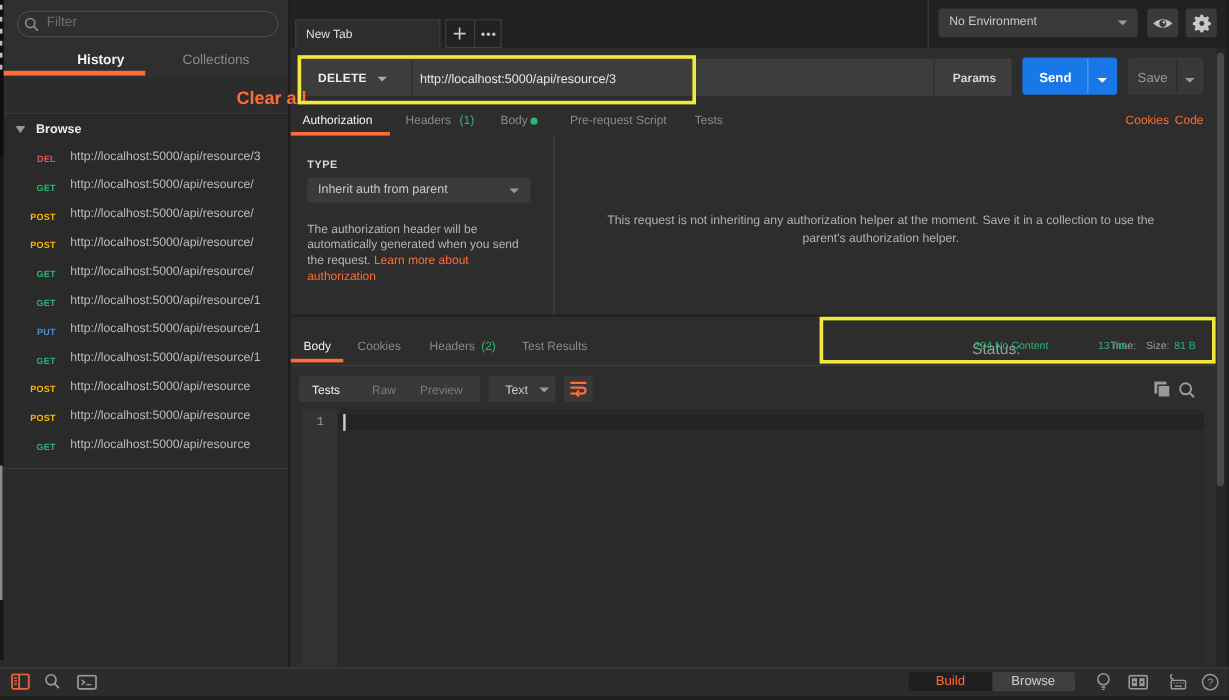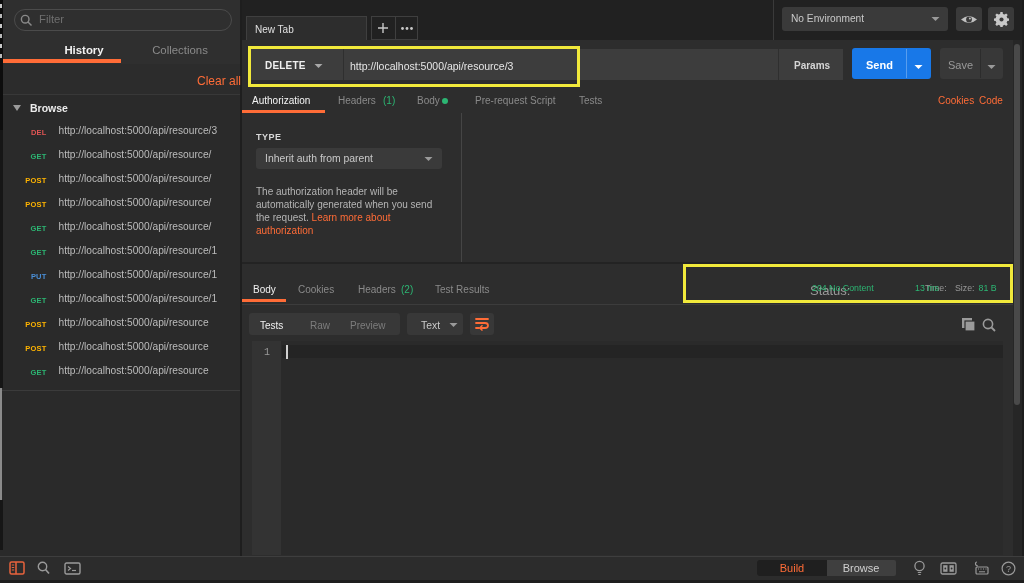--- a/index.html
+++ b/index.html
@@ -87,20 +87,21 @@
   <div class="txt" style="left:256px;top:132px;font-size:9px;font-weight:bold;color:#d8d8d8;letter-spacing:.5px;">TYPE</div>
   <div class="abs" style="left:256px;top:148px;width:186px;height:21px;background:#3a3a3a;border-radius:3px;"></div>
   <div class="txt" style="left:265px;top:153px;font-size:10.4px;color:#c9c9c9;">Inherit auth from parent</div>
   <svg class="abs" style="left:424px;top:156px;" width="9" height="6" viewBox="0 0 9 6">
       <path d="M0.5 1 L4.5 5 L8.5 1 Z" fill="#9a9a9a"></path>
     </svg>
   <div class="txt" style="left:256px;top:184.5px;font-size:10px;color:#b5b5b5;line-height:13.2px;">The authorization header will be<br>automatically generated when you send<br>the request. <span style="color:#ff6c37;">Learn more about</span><br><span style="color:#ff6c37;">authorization</span></div>
 
   <div class="abs" style="left:461px;top:113px;width:1px;height:150px;background:#454545;"></div>
 
+  <div class="txt" style="left:734px;top:178px;font-size:10.2px;color:#b0b0b0;line-height:14.5px;text-align:center;transform:translateX(-50%);">This request is not inheriting any authorization helper at the moment. Save it in a collection to use the<br>parent's authorization helper.</div>
 
   <div class="abs" style="left:242px;top:262px;width:782px;height:2px;background:#232323;"></div>
 
   <div class="txt" style="left:253px;top:283.5px;font-size:10px;color:#f0f0f0;">Body</div>
   <div class="txt" style="left:298px;top:283.5px;font-size:10px;color:#8a8a8a;">Cookies</div>
   <div class="txt" style="left:358px;top:283.5px;font-size:10px;color:#8a8a8a;">Headers</div>
   <div class="txt" style="left:401px;top:283.5px;font-size:10px;color:#2cb673;">(2)</div>
   <div class="txt" style="left:435px;top:283.5px;font-size:10px;color:#8a8a8a;">Test Results</div>
   <div class="abs" style="left:242px;top:299px;width:44px;height:3px;background:#ff6c37;"></div>
 
@@ -156,21 +157,21 @@
   <svg class="abs" style="left:20px;top:14px;" width="13" height="13" viewBox="0 0 13 13">
     <circle cx="5.2" cy="5.2" r="3.8" stroke="#8a8a8a" stroke-width="1.4" fill="none"></circle>
     <path d="M8 8 L11.5 11.5" stroke="#8a8a8a" stroke-width="1.4"></path>
   </svg>
   <div class="txt" style="left:39px;top:13px;font-size:11.3px;color:#6f6f6f;">Filter</div>
 
   <div class="txt" style="left:60px;top:44px;font-size:11.4px;font-weight:bold;color:#f2f2f2;transform:translateX(-50%);margin-left:24px;">History</div>
   <div class="txt" style="left:180px;top:44px;font-size:11.4px;color:#8a8a8a;transform:translateX(-50%);">Collections</div>
   <div class="abs" style="left:0;top:59px;width:121px;height:4px;background:#ff6c37;"></div>
 
-  <div class="txt" style="left:197px;top:74px;font-size:12px;font-weight:normal;color:#ff6c37;">Clear all</div>
+  <div class="txt" style="left:197px;top:74px;font-size:15px;font-weight:bold;color:#ff6c37;">Clear all</div>
 
   <svg class="abs" style="left:13px;top:104.5px;" width="8" height="6" viewBox="0 0 8 6">
       <path d="M0 0 L8 0 L4 6 Z" fill="#9a9a9a"></path>
     </svg>
   <div class="txt" style="left:30px;top:101.5px;font-size:10.5px;font-weight:bold;color:#ececec;">Browse</div>
 
   <div id="rows">
 <div class="abs" style="left:0;top:119px;width:240px;height:24px;">
         <span style="position:absolute;right:193.5px;top:8.5px;font-size:7.5px;font-weight:bold;color:#e15554;letter-spacing:.2px;">DEL</span>
         <span style="position:absolute;left:58.5px;top:6px;font-size:10.2px;color:#bcbcbc;">http://localhost:5000/api/resource/3</span>

